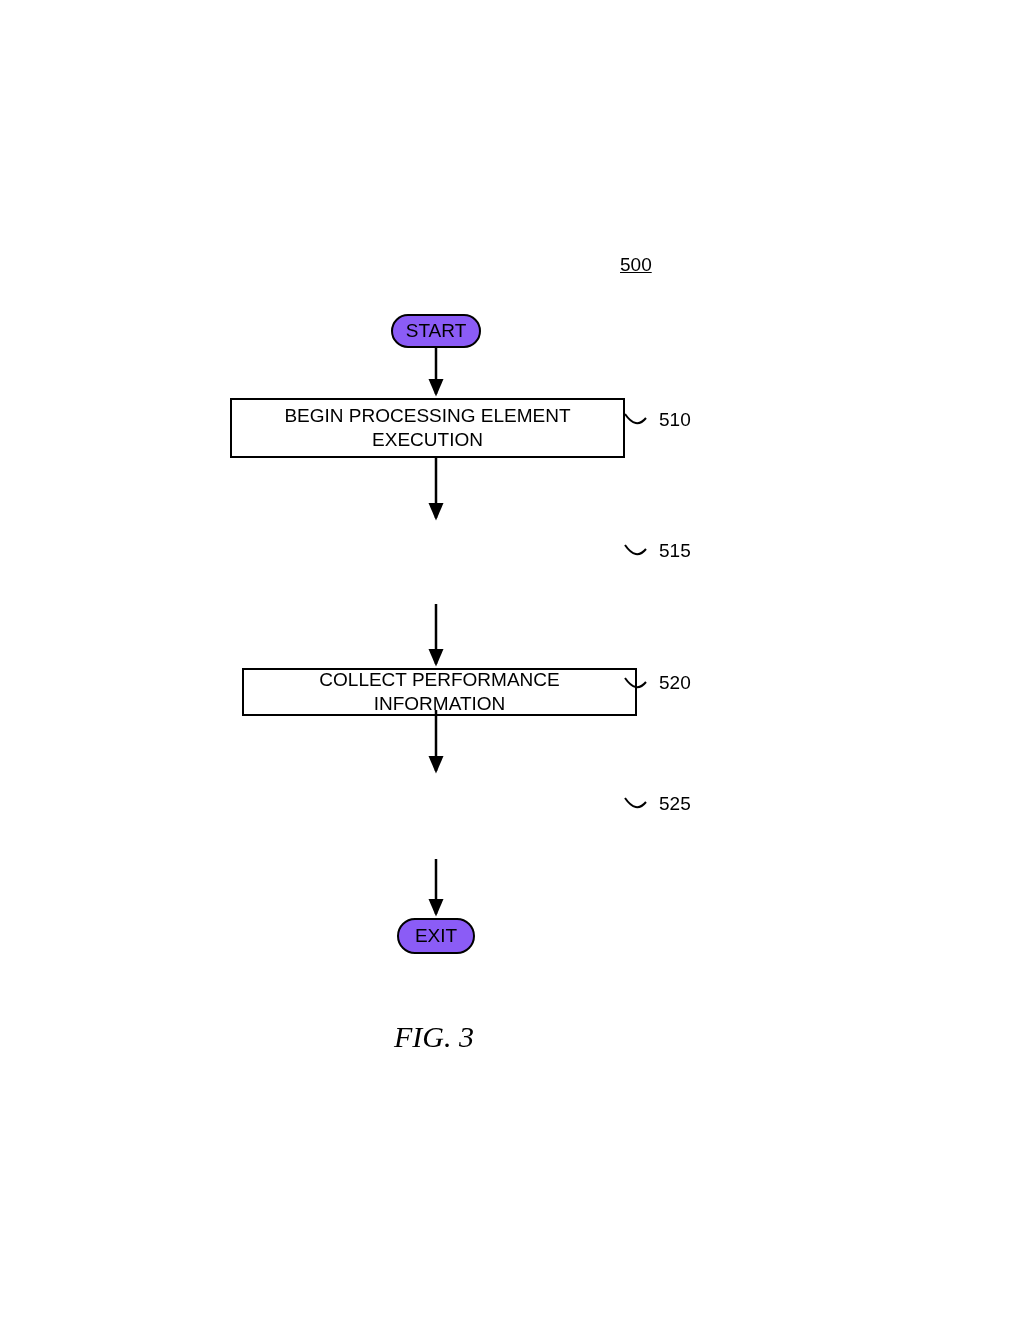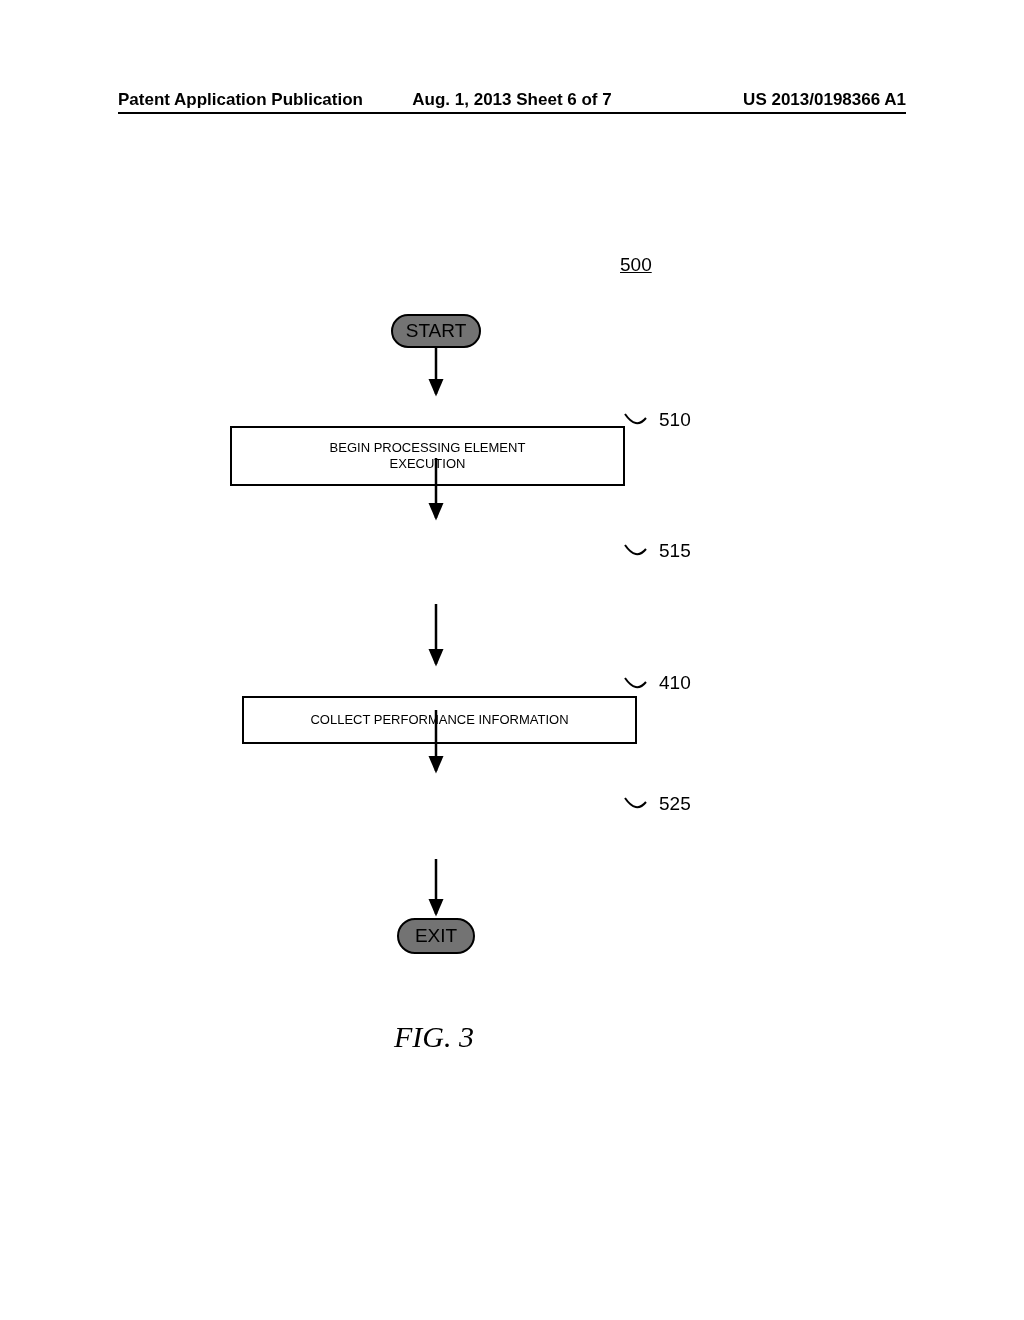--- a/index.html
+++ b/index.html
@@ -39,42 +39,41 @@
   .ref-num {
     position: absolute;
     font-size: 19px;
     font-weight: normal;
     text-decoration: underline;
   }
   .terminal {
     position: absolute;
     border: 2.5px solid #000;
     border-radius: 18px;
-    background: #737373;
+    background: #8b5cf6;
     text-align: center;
     font-size: 19px;
     font-weight: normal;
     display: flex;
     align-items: center;
     justify-content: center;
     box-sizing: border-box;
   }
   .process {
     position: absolute;
     border: 2.5px solid #000;
     background: #fff;
     text-align: center;
-    font-size: 13px;
+    font-size: 19px;
     line-height: 1.25;
     display: flex;
     align-items: center;
     justify-content: center;
     box-sizing: border-box;
     padding: 22px 10px;
-    margin-top: 28px;
   }
   .figcap {
     position: absolute;
     font-style: italic;
     font-size: 30px;
     font-family: "Times New Roman", Times, serif;
   }
   .step-label {
     position: absolute;
     font-size: 19px;
@@ -87,42 +86,37 @@
     width: 1024px;
     height: 1320px;
     pointer-events: none;
   }
 </style>
 </head>
 <body>
 
 <div class="page">
 
-  <div class="header">
-    <span>Patent Application Publication</span>
-    <span class="center">Aug. 1, 2013   Sheet 6 of 7</span>
-    <span>US 2013/0198366 A1</span>
-  </div>
 
   <div class="ref-num" style="left:620px; top:254px;">500</div>
 
   <div class="terminal" style="left:391px; top:314px; width:90px; height:34px;">START</div>
 
   <div class="process" style="left:230px; top:398px; width:395px; height:60px;">
     <span style="white-space:pre-line;">BEGIN PROCESSING ELEMENT
 EXECUTION</span>
   </div>
   <div class="step-label" style="left:647px; top:409px;">510</div>
 
   <div class="step-label" style="left:647px; top:540px;">515</div>
 
   <div class="process" style="left:242px; top:668px; width:395px; height:42px;">
     <span style="white-space:pre-line;">COLLECT PERFORMANCE INFORMATION</span>
   </div>
-  <div class="step-label" style="left:647px; top:672px;">410</div>
+  <div class="step-label" style="left:647px; top:672px;">520</div>
 
   <div class="step-label" style="left:647px; top:793px;">525</div>
 
   <div class="terminal" style="left:397px; top:918px; width:78px; height:36px;">EXIT</div>
 
   <div class="figcap" style="left:394px; top:1020px;">FIG. 3</div>
 
   <svg class="connectors">
     <defs>
       <marker id="arrowhead" markerWidth="10" markerHeight="10" refX="6" refY="3" orient="auto" markerUnits="strokeWidth">

